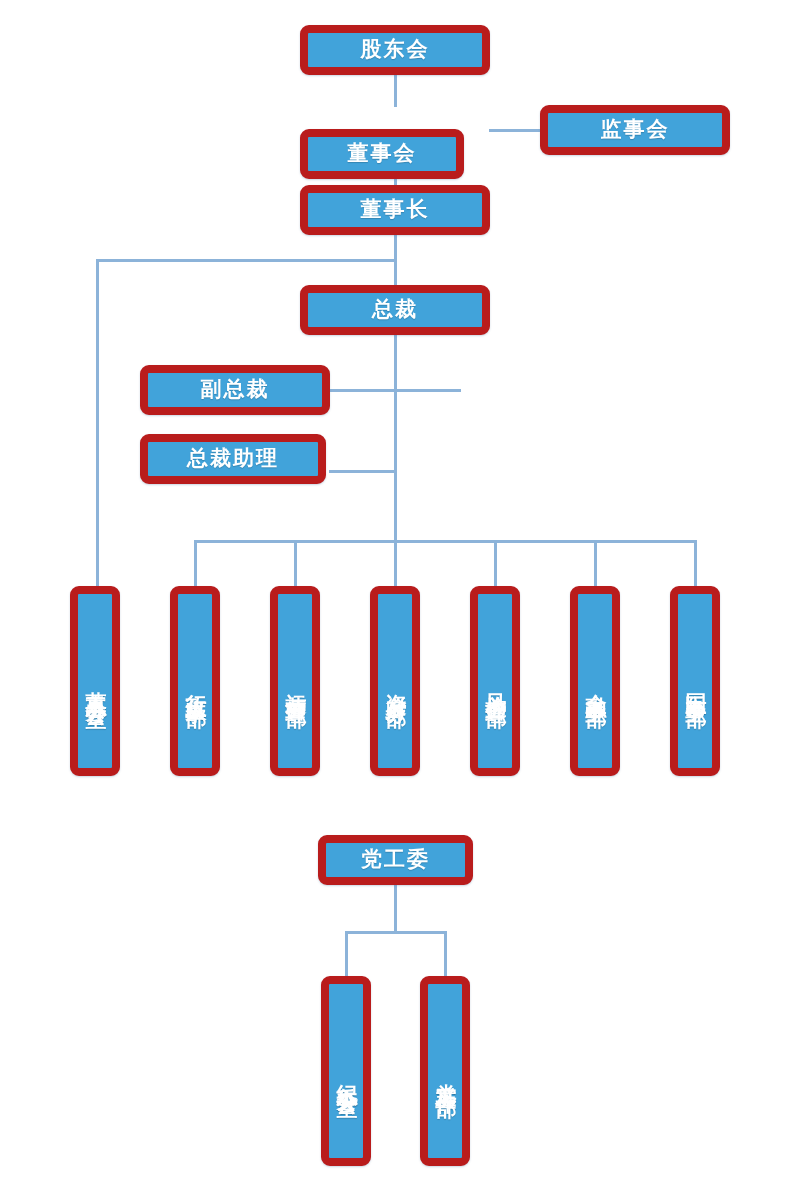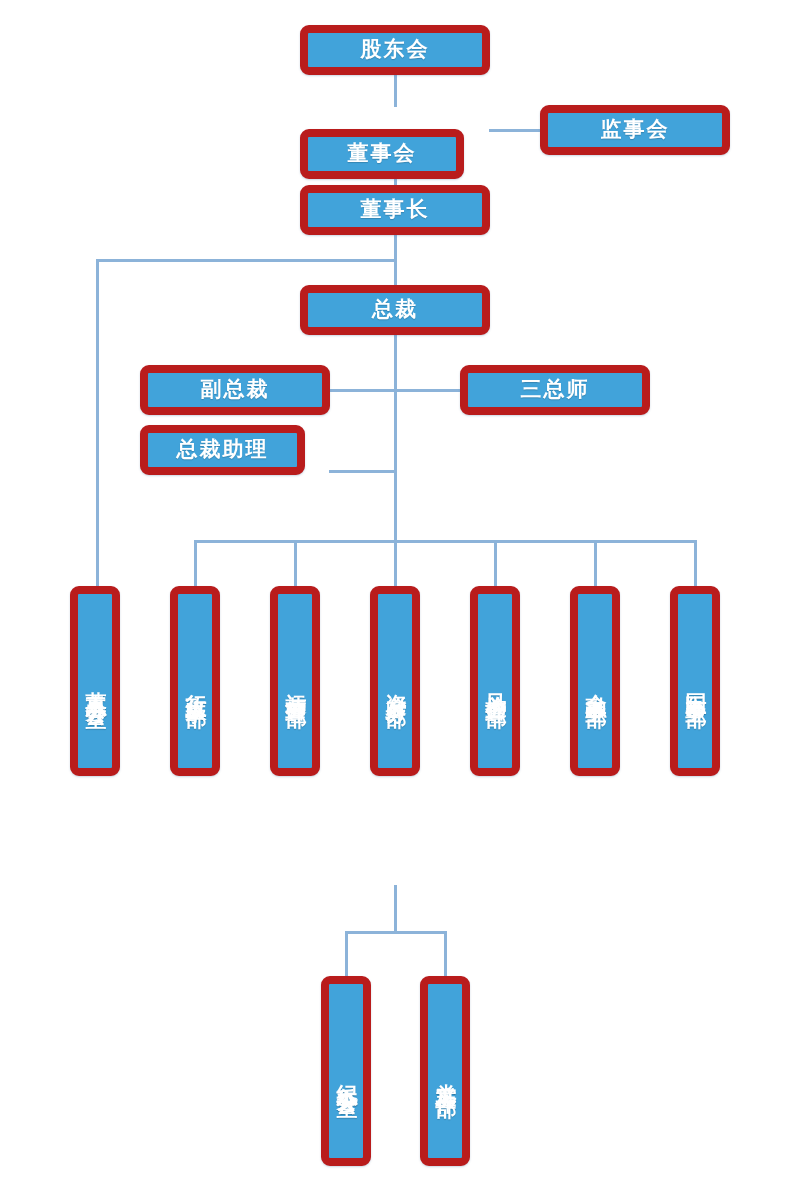--- a/index.html
+++ b/index.html
@@ -110,25 +110,22 @@
   </div>
 
   <div class="node horiz" style="left:140px; top:365px; width:190px; height:50px;">
     <span class="label">副总裁</span>
   </div>
 
   <div class="node horiz" style="left:300px; top:285px; width:190px; height:50px;">
     <span class="label">总裁</span>
   </div>
 
-  <div class="node horiz" style="left:460px; top:365px; width:190px; height:50px;">
-    <span class="label">三总师</span>
-  </div>
 
-  <div class="node horiz" style="left:140px; top:425px; width:165px; height:50px;">
+  <div class="node horiz" style="left:140px; top:434px; width:186px; height:50px;">
     <span class="label">总裁助理</span>
   </div>
 
   <div class="node vert" style="left:70px; top:586px; width:50px; height:190px;">
     <span class="label">董事会办公室</span>
   </div>
 
   <div class="node vert" style="left:170px; top:586px; width:50px; height:190px;">
     <span class="label">行政人事部</span>
   </div>
@@ -146,20 +143,23 @@
   </div>
 
   <div class="node vert" style="left:570px; top:586px; width:50px; height:190px;">
     <span class="label">金融事业部</span>
   </div>
 
   <div class="node vert" style="left:670px; top:586px; width:50px; height:190px;">
     <span class="label">国际事业部</span>
   </div>
 
+  <div class="node horiz" style="left:318px; top:835px; width:155px; height:50px;">
+    <span class="label">党工委</span>
+  </div>
 
   <div class="node vert" style="left:321px; top:976px; width:50px; height:190px;">
     <span class="label">纪委办公室</span>
   </div>
 
   <div class="node vert" style="left:420px; top:976px; width:50px; height:190px;">
     <span class="label">党群工作部</span>
   </div>
 
 </div>

